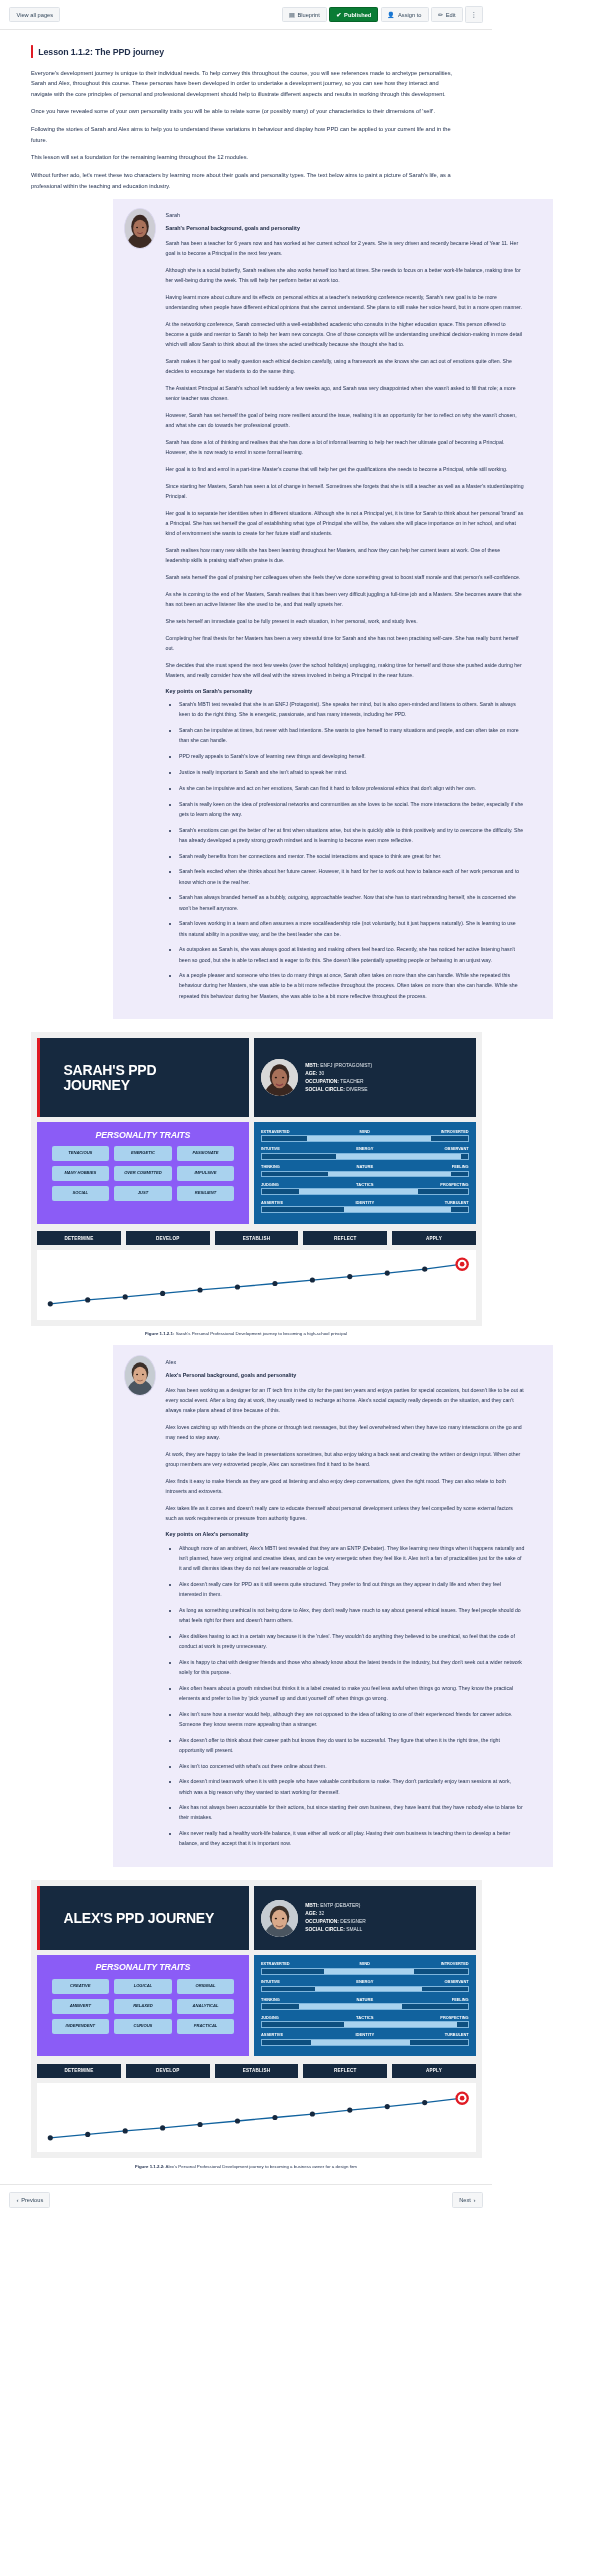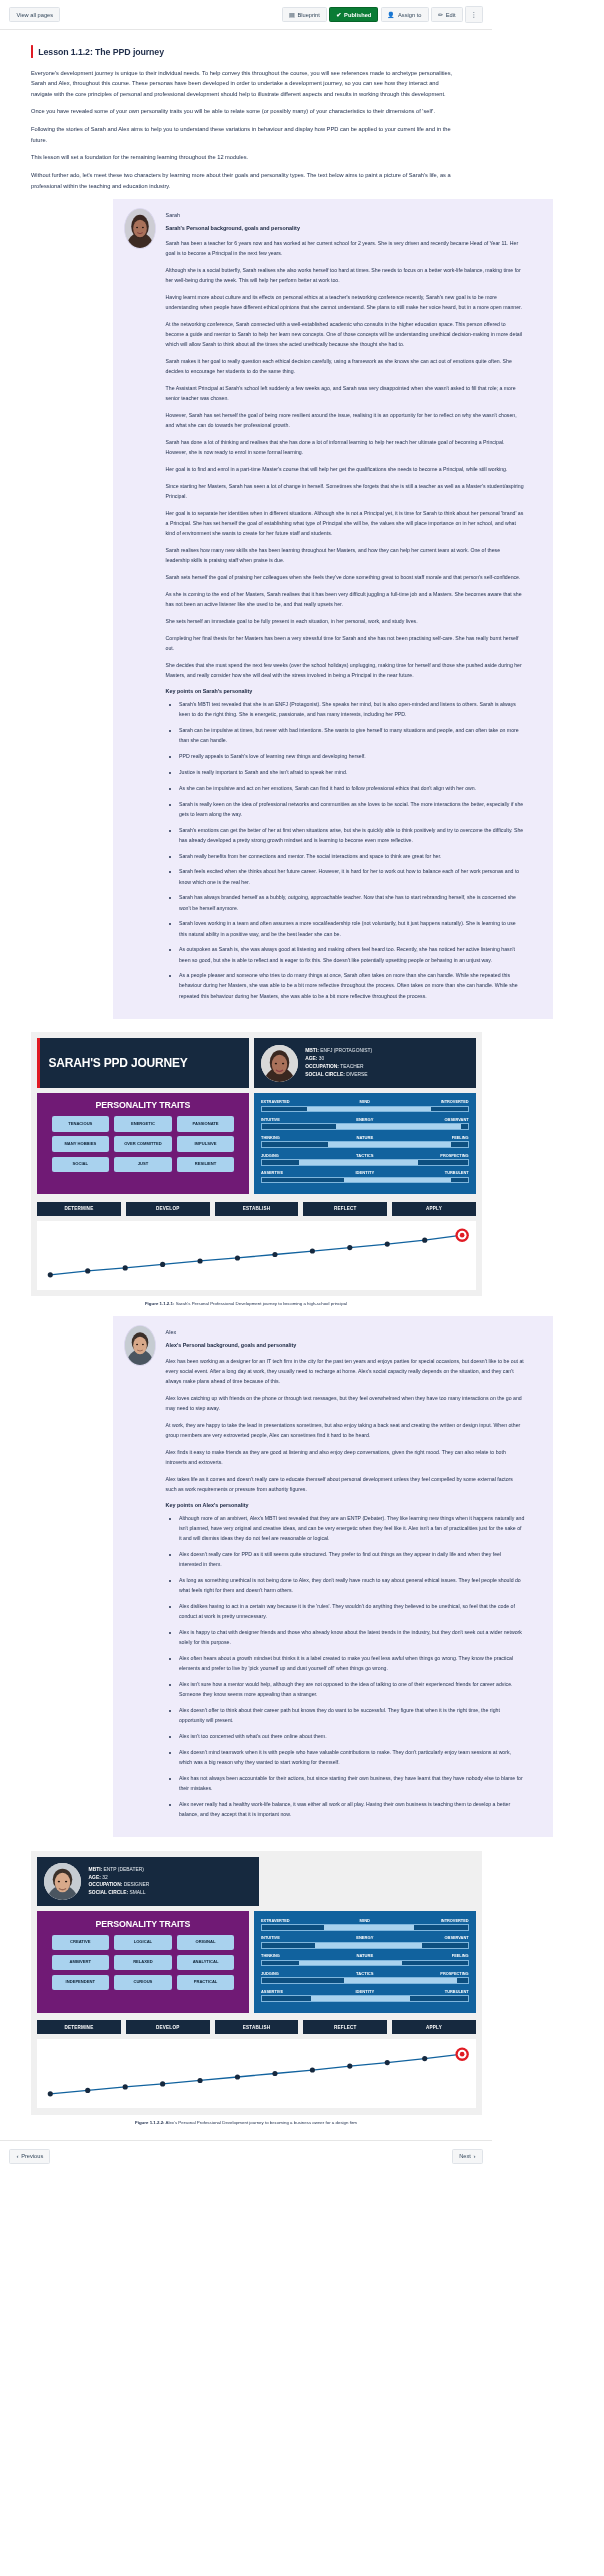--- a/index.html
+++ b/index.html
@@ -89,37 +89,37 @@
   .ig-row { display:flex; gap:5.2px; }
   .ig-title {
     flex:1; background:#16293f; color:#fff; display:flex; align-items:center;
     padding:9.3px 8.2px 9.3px 11.3px; position:relative; min-height:49px;
   }
   .ig-title::before {
     content:""; position:absolute; left:0; top:0; bottom:0; width:2.6px;
     background:#e01b24;
   }
   .ig-title h2 {
-    margin:0; font-size:12px; font-weight:bold; line-height:1.08;
+    margin:15px; font-size:14px; font-weight:bold; line-height:1.08;
     letter-spacing:-0.2px;
   }
   .ig-id {
     width:222px; background:#16293f; display:flex; align-items:center;
     gap:7.2px; padding:6.2px 7.2px; min-height:49px;
   }
   .ig-photo {
     width:37px; height:37px; flex:0 0 37px; border-radius:50%;
     overflow:hidden; background:#d8d8d8;
   }
   .ig-photo svg { width:100%; height:100%; display:block; }
   .ig-meta { color:#e8edf2; font-size:4.9px; line-height:1.62; }
   .ig-meta b { color:#fff; font-weight:bold; }
 
   .ig-traits {
-    flex:1; background:#701a75; padding:6.2px 7.2px 8.2px 7.2px; color:#fff;
+    flex:1; background:#8b5cf6; padding:6.2px 7.2px 8.2px 7.2px; color:#fff;font-style:italic;
   }
   .ig-traits h3 {
     margin:1px 0 6.2px 0; text-align:center; font-size:8.8px; font-weight:bold;
     letter-spacing:-0.1px;
   }
   .trait-grid {
     display:grid; grid-template-columns:repeat(3,1fr); gap:4.6px 5.2px;
     padding:0 7.2px;
   }
   .trait {
@@ -434,20 +434,23 @@
             <li>Alex has not always been accountable for their actions, but since starting their own business, they have learnt that they have nobody else to blame for their mistakes.</li>
             <li>Alex never really had a healthy work-life balance, it was either all work or all play. Having their own business is teaching them to develop a better balance, and they accept that it is important now.</li>
           </ul>
         </div>
       </div>
     </div>
 
     <div class="info-wrap">
       <div class="infographic">
         <div class="ig-row">
+          <div class="ig-title">
+            <h2>ALEX'S PPD JOURNEY</h2>
+          </div>
           <div class="ig-id">
             <div class="ig-photo">
               <svg viewBox="0 0 72 72" preserveAspectRatio="xMidYMid slice" aria-hidden="true">
                 <rect width="72" height="72" fill="#c6ccd2"></rect>
                 <ellipse cx="36" cy="74" rx="30" ry="30" fill="#4a5560"></ellipse>
                 <ellipse cx="36" cy="32" rx="19" ry="21" fill="#3b3029"></ellipse>
                 <ellipse cx="36" cy="38" rx="15" ry="19" fill="#d8a98a"></ellipse>
                 <ellipse cx="29" cy="36" rx="2.2" ry="1.7" fill="#24160f"></ellipse>
                 <ellipse cx="43" cy="36" rx="2.2" ry="1.7" fill="#24160f"></ellipse>
                 <path d="M30 50 q6 4 12 0" stroke="#9a6a55" stroke-width="2.5" fill="none" stroke-linecap="round"></path>

